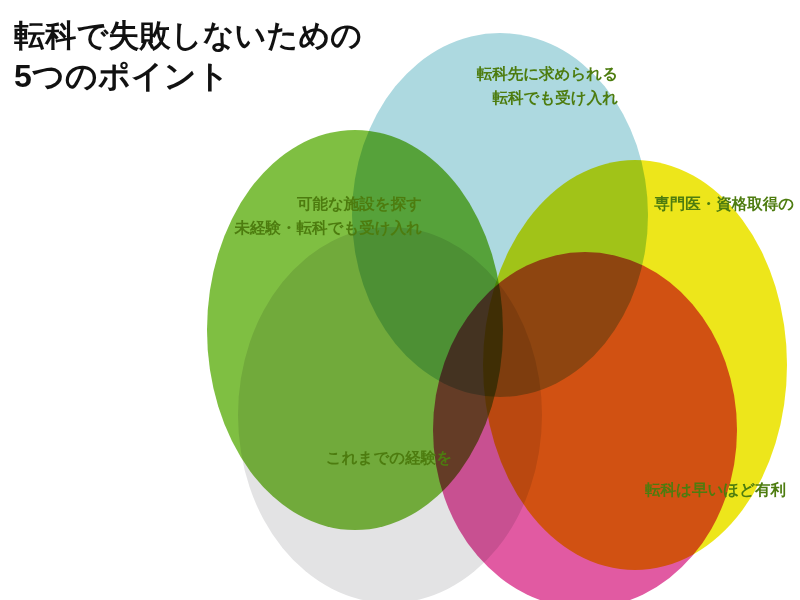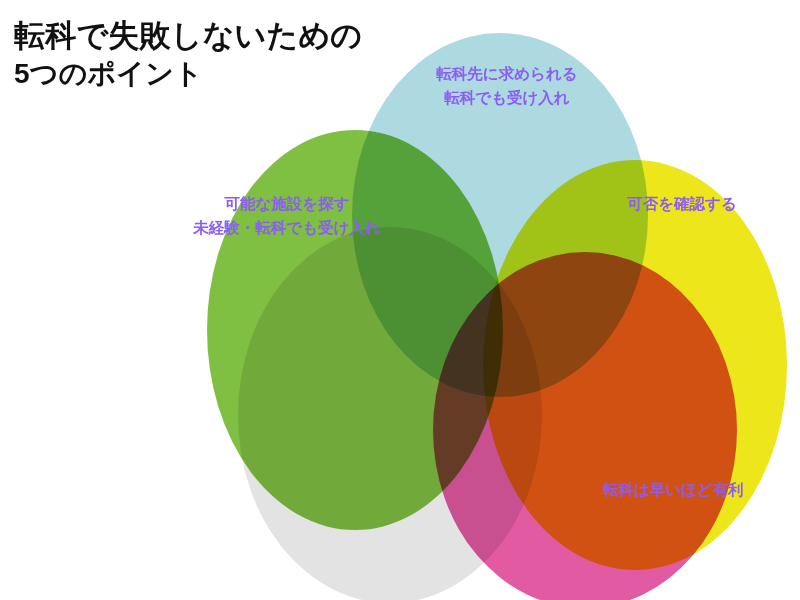--- a/index.html
+++ b/index.html
@@ -33,30 +33,30 @@
     top: 16px;
     z-index: 5;
     line-height: 1.30;
     color: #111111;
     font-weight: bold;
     font-size: 31px;
     letter-spacing: 0.2px;
     white-space: nowrap;
   }
   .title-line { display: block; }
-  .title-line-2 { font-size: 28px; }
+  .title-line-2 { font-size: 32px; }
 
   .circle-label {
     position: absolute;
     z-index: 6;
-    color: #8b5cf6;
+    color: #4d7c0f;
     font-weight: bold;
     font-size: 15.5px;
     line-height: 1.52;
-    text-align: center;
+    text-align: right;
     white-space: nowrap;
   }
   .circle-label span { display: block; }
 
   
   #label-blue   { left: 396px; top: 62px;  width: 222px; }
   #label-green  { left: 152px; top: 192px; width: 270px; }
   #label-yellow { left: 570px; top: 192px; width: 224px; }
   #label-gray   { left: 196px; top: 446px; width: 256px; }
   #label-pink   { left: 560px; top: 478px; width: 226px; }
@@ -85,23 +85,24 @@
     <span>転科先に求められる</span>
     <span>転科でも受け入れ</span>
   </div>
 
   <div class="circle-label" id="label-green">
     <span>可能な施設を探す</span>
     <span>未経験・転科でも受け入れ</span>
   </div>
 
   <div class="circle-label" id="label-yellow">
-    <span>可否を確認する</span>
+    <span>専門医・資格取得の</span>
   </div>
 
   <div class="circle-label" id="label-gray">
+    <span>これまでの経験を</span>
   </div>
 
   <div class="circle-label" id="label-pink">
     <span>転科は早いほど有利</span>
   </div>
 
 </div>
 
 </body></html>

